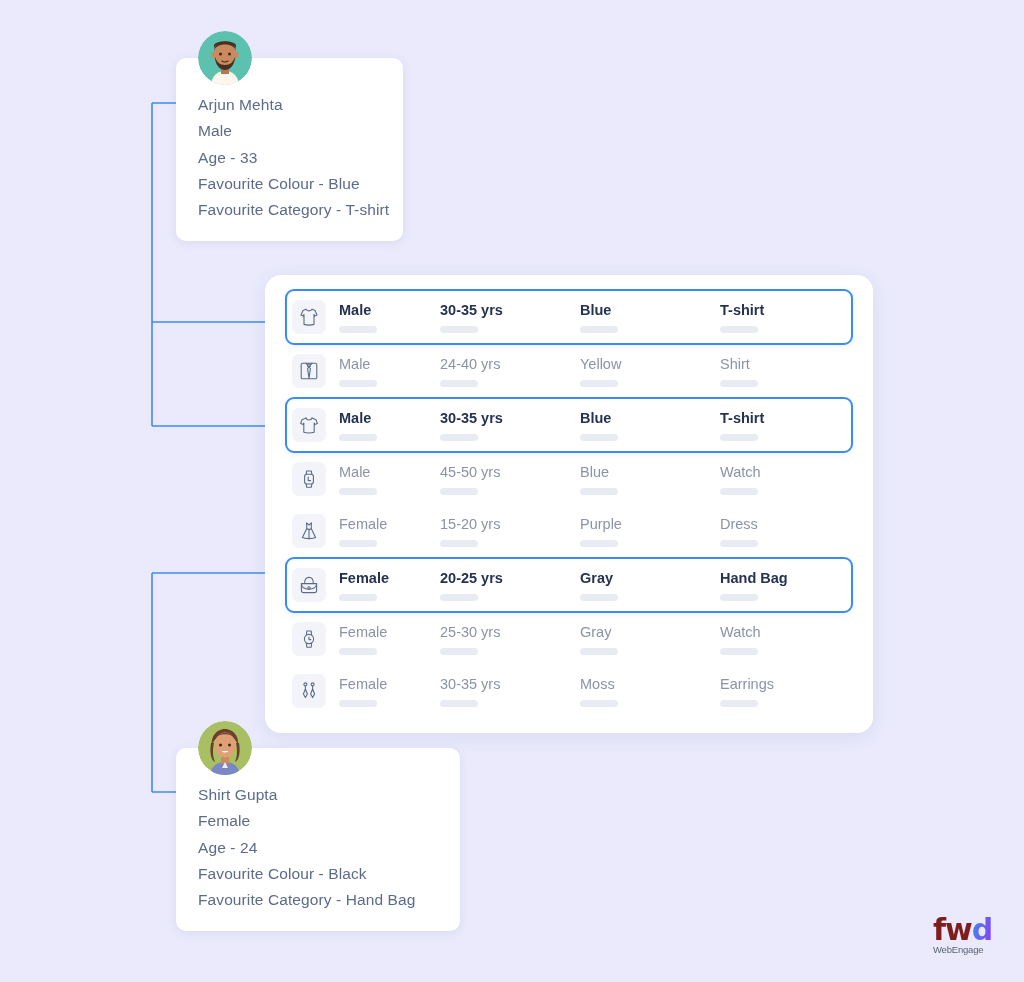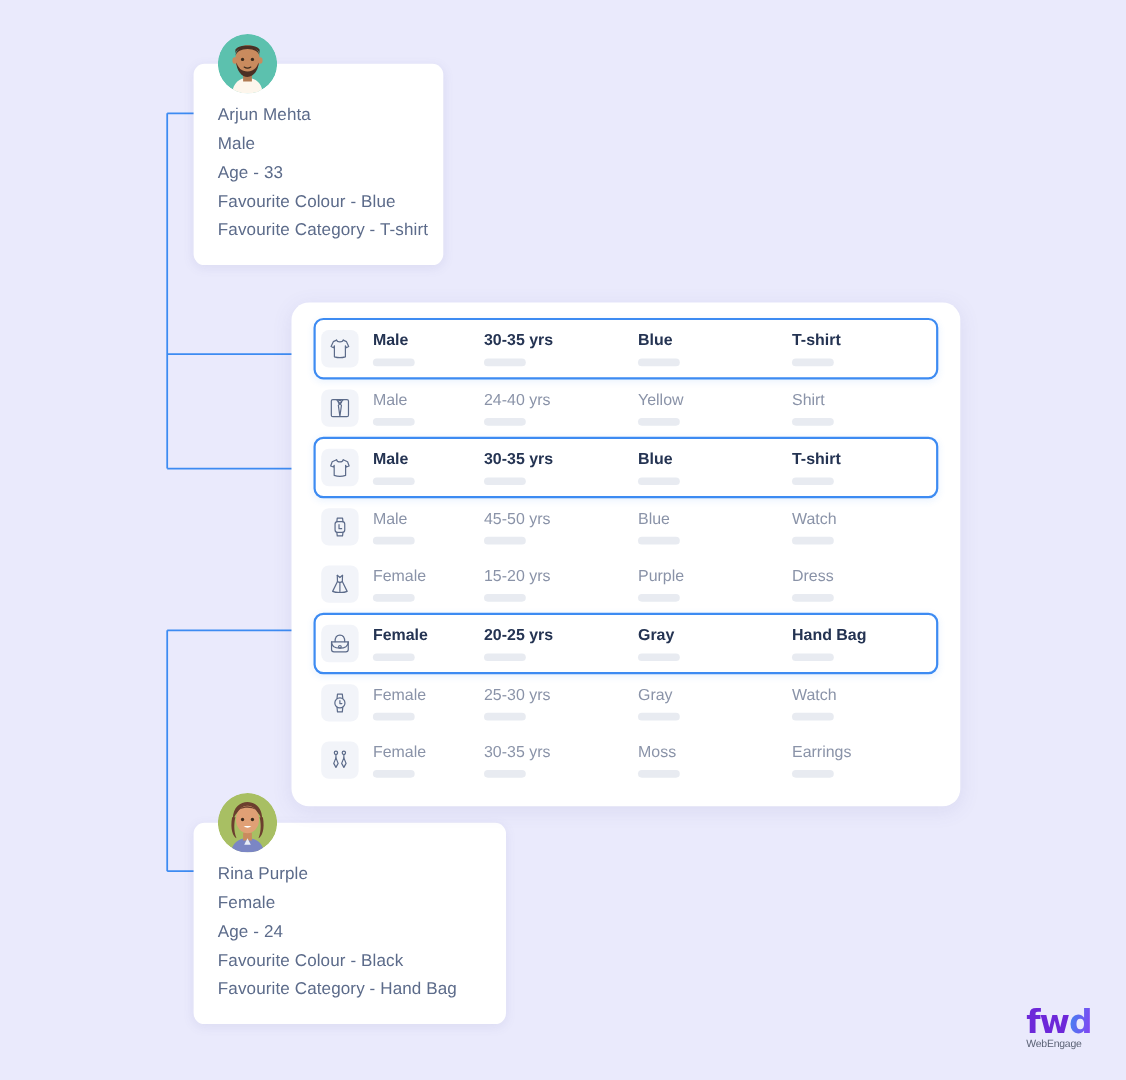--- a/index.html
+++ b/index.html
@@ -140,21 +140,21 @@
     width: 72px;
     text-align: left;
   }
   .logo-word {
     font-family: "DejaVu Sans", sans-serif;
     font-size: 30px;
     font-weight: bold;
     line-height: 30px;
     letter-spacing: -1px;
   }
-  .logo-fw { color: #6d28d9; }
+  .logo-fw { color: #7f1d1d; }
   .logo-d {
     background: linear-gradient(100deg, #3d8bf2 0%, #8b3df2 100%);
     -webkit-background-clip: text;
     background-clip: text;
     color: transparent;
   }
   .logo-sub {
     font-size: 9.5px;
     color: #5b6275;
     line-height: 11px;
@@ -227,21 +227,21 @@
           <path d="M41 22 C43 33 40 40 37 41 C40 34 39 26 38 22 Z" fill="#6b3f2e"></path>
           <path d="M16 20 C17 11 37 11 38 20 C36 14 31 12 27 12 C23 12 18 14 16 20 Z" fill="#6b3f2e"></path>
           <circle cx="22.5" cy="24" r="1.5" fill="#3b2a1d"></circle>
           <circle cx="31.5" cy="24" r="1.5" fill="#3b2a1d"></circle>
           <path d="M23.5 30 q3.5 3 7 0 z" fill="#ffffff"></path>
           <path d="M27 41 l-3 6 h6 z" fill="#e8edf7"></path>
         </g>
       </svg>
     </div>
     <div class="lines">
-      <div class="profile-line name">Rina Purple</div>
+      <div class="profile-line name">Shirt Gupta</div>
       <div class="profile-line">Female</div>
       <div class="profile-line">Age - 24</div>
       <div class="profile-line">Favourite Colour - Black</div>
       <div class="profile-line">Favourite Category - Hand Bag</div>
     </div>
   </div>
 
   <div id="table-card">
     <div id="rows-container">
         <div class="row highlighted">

